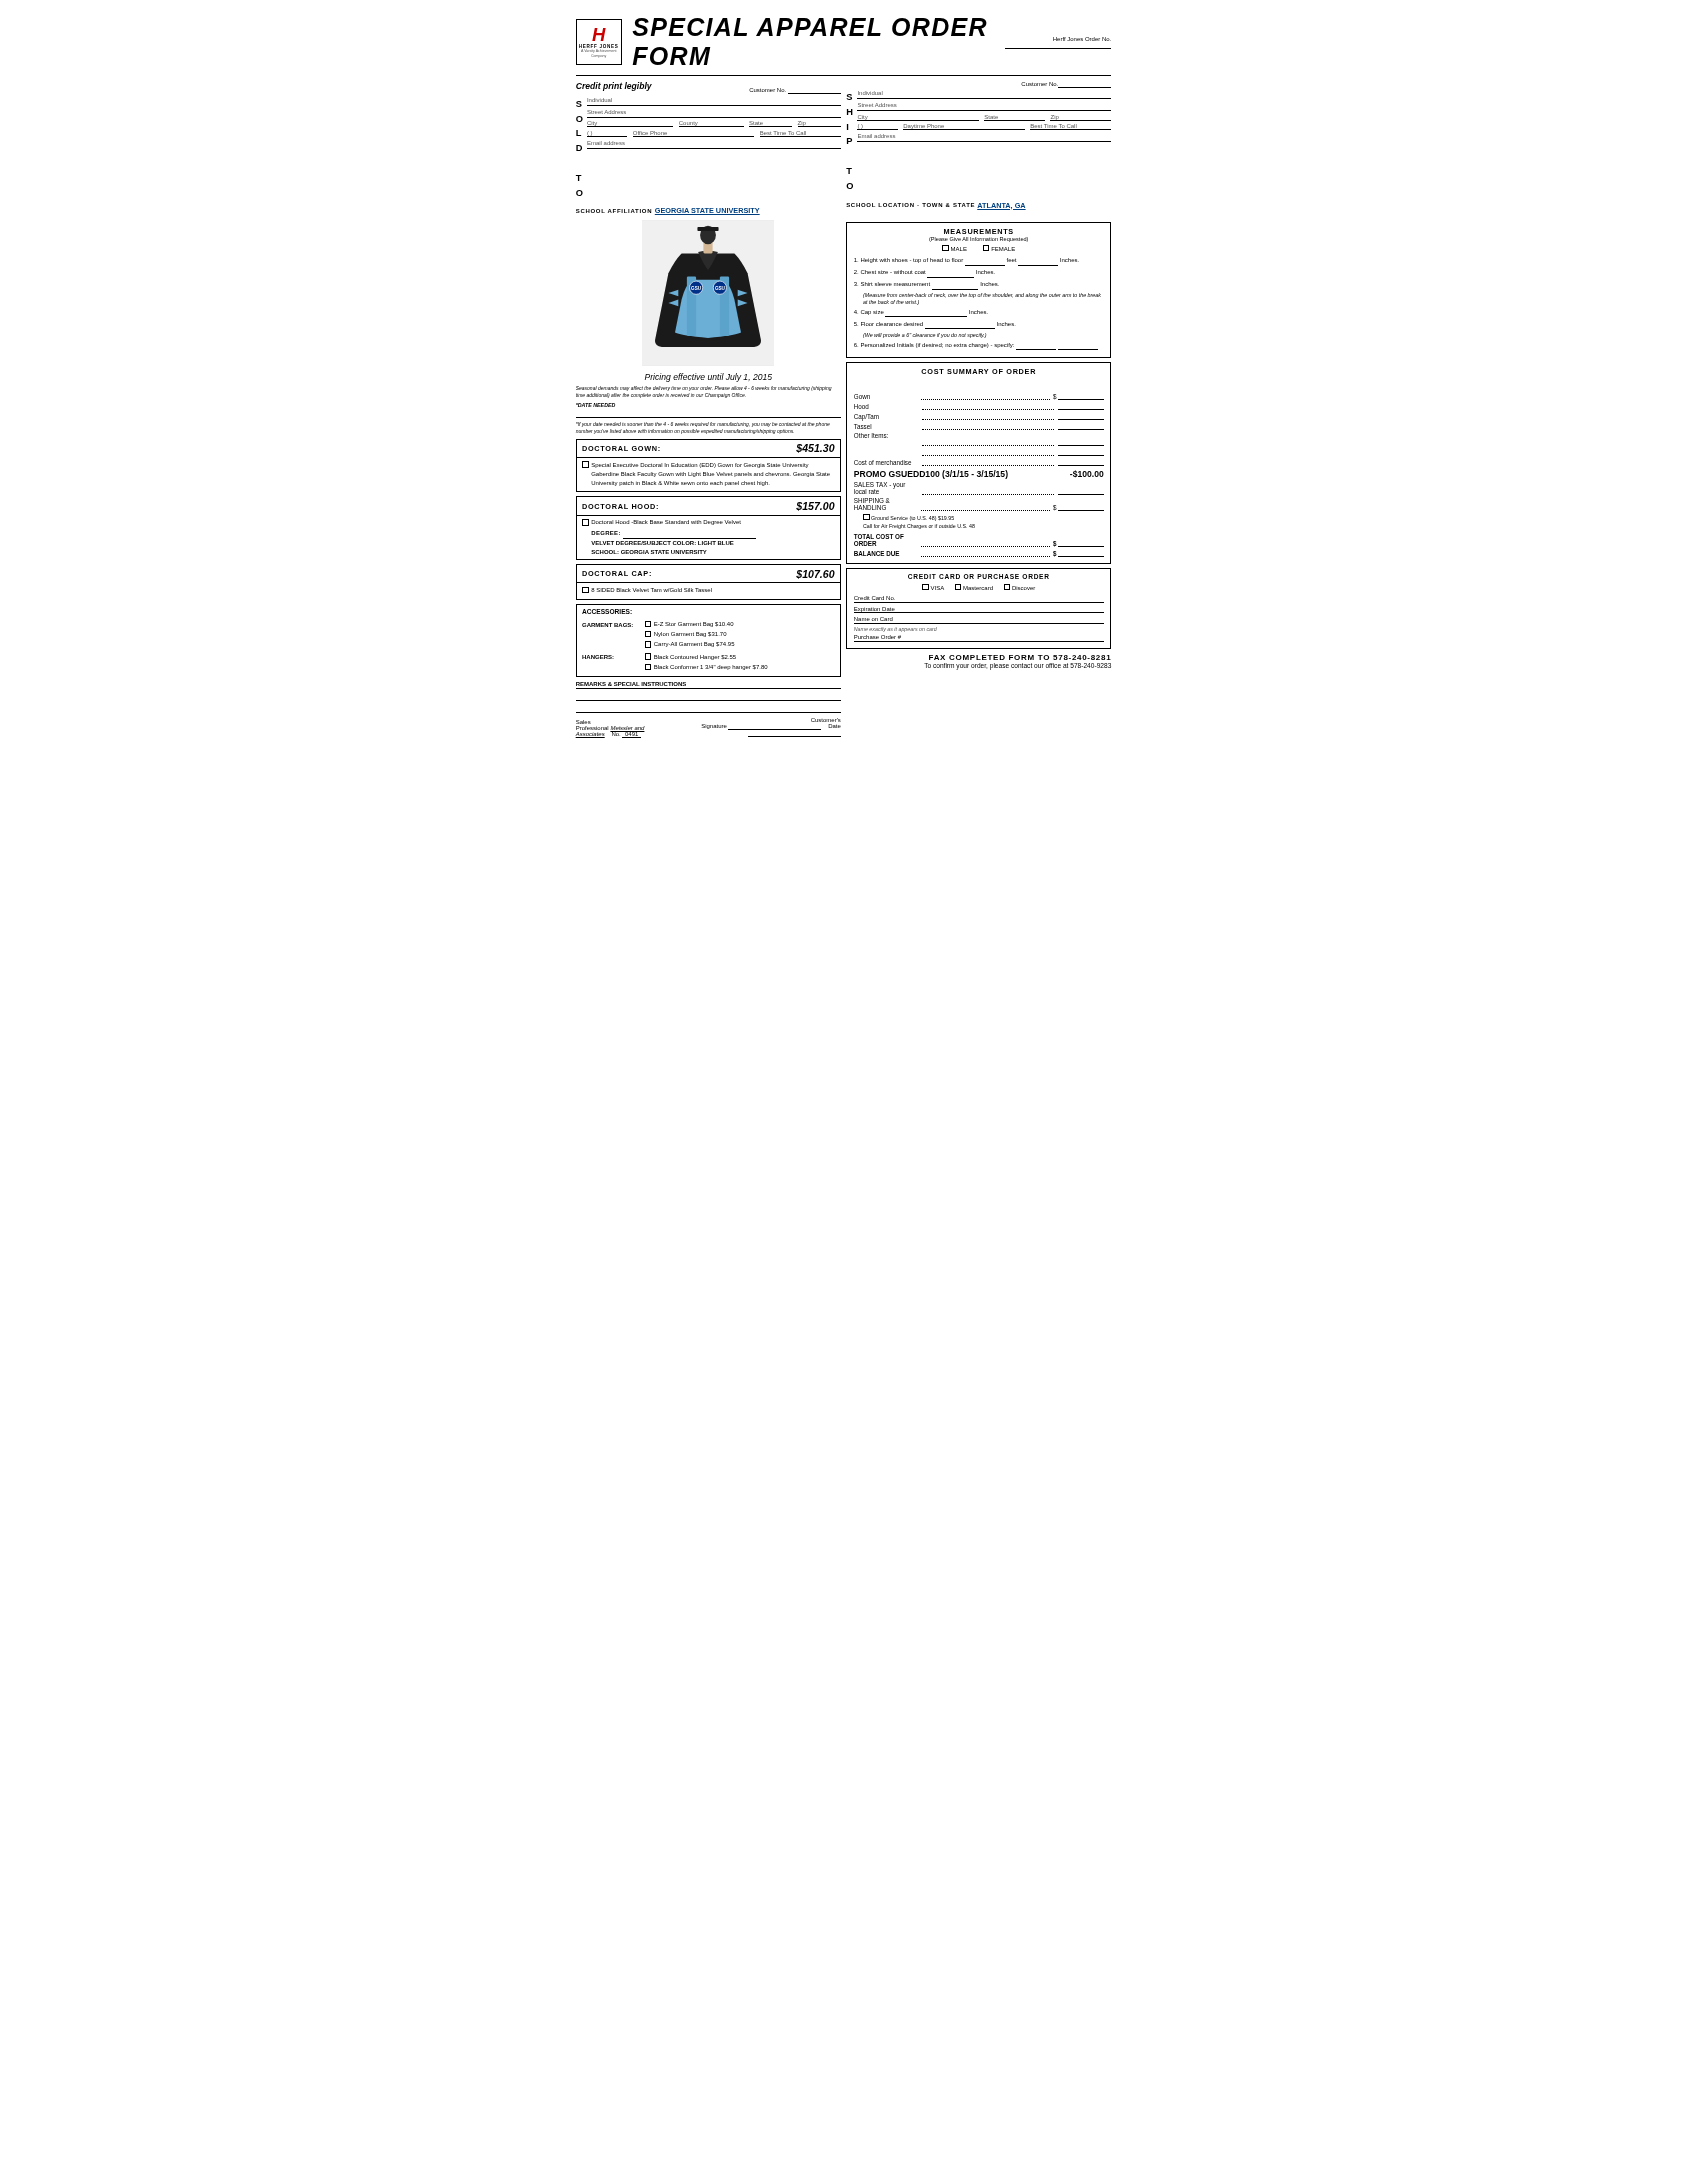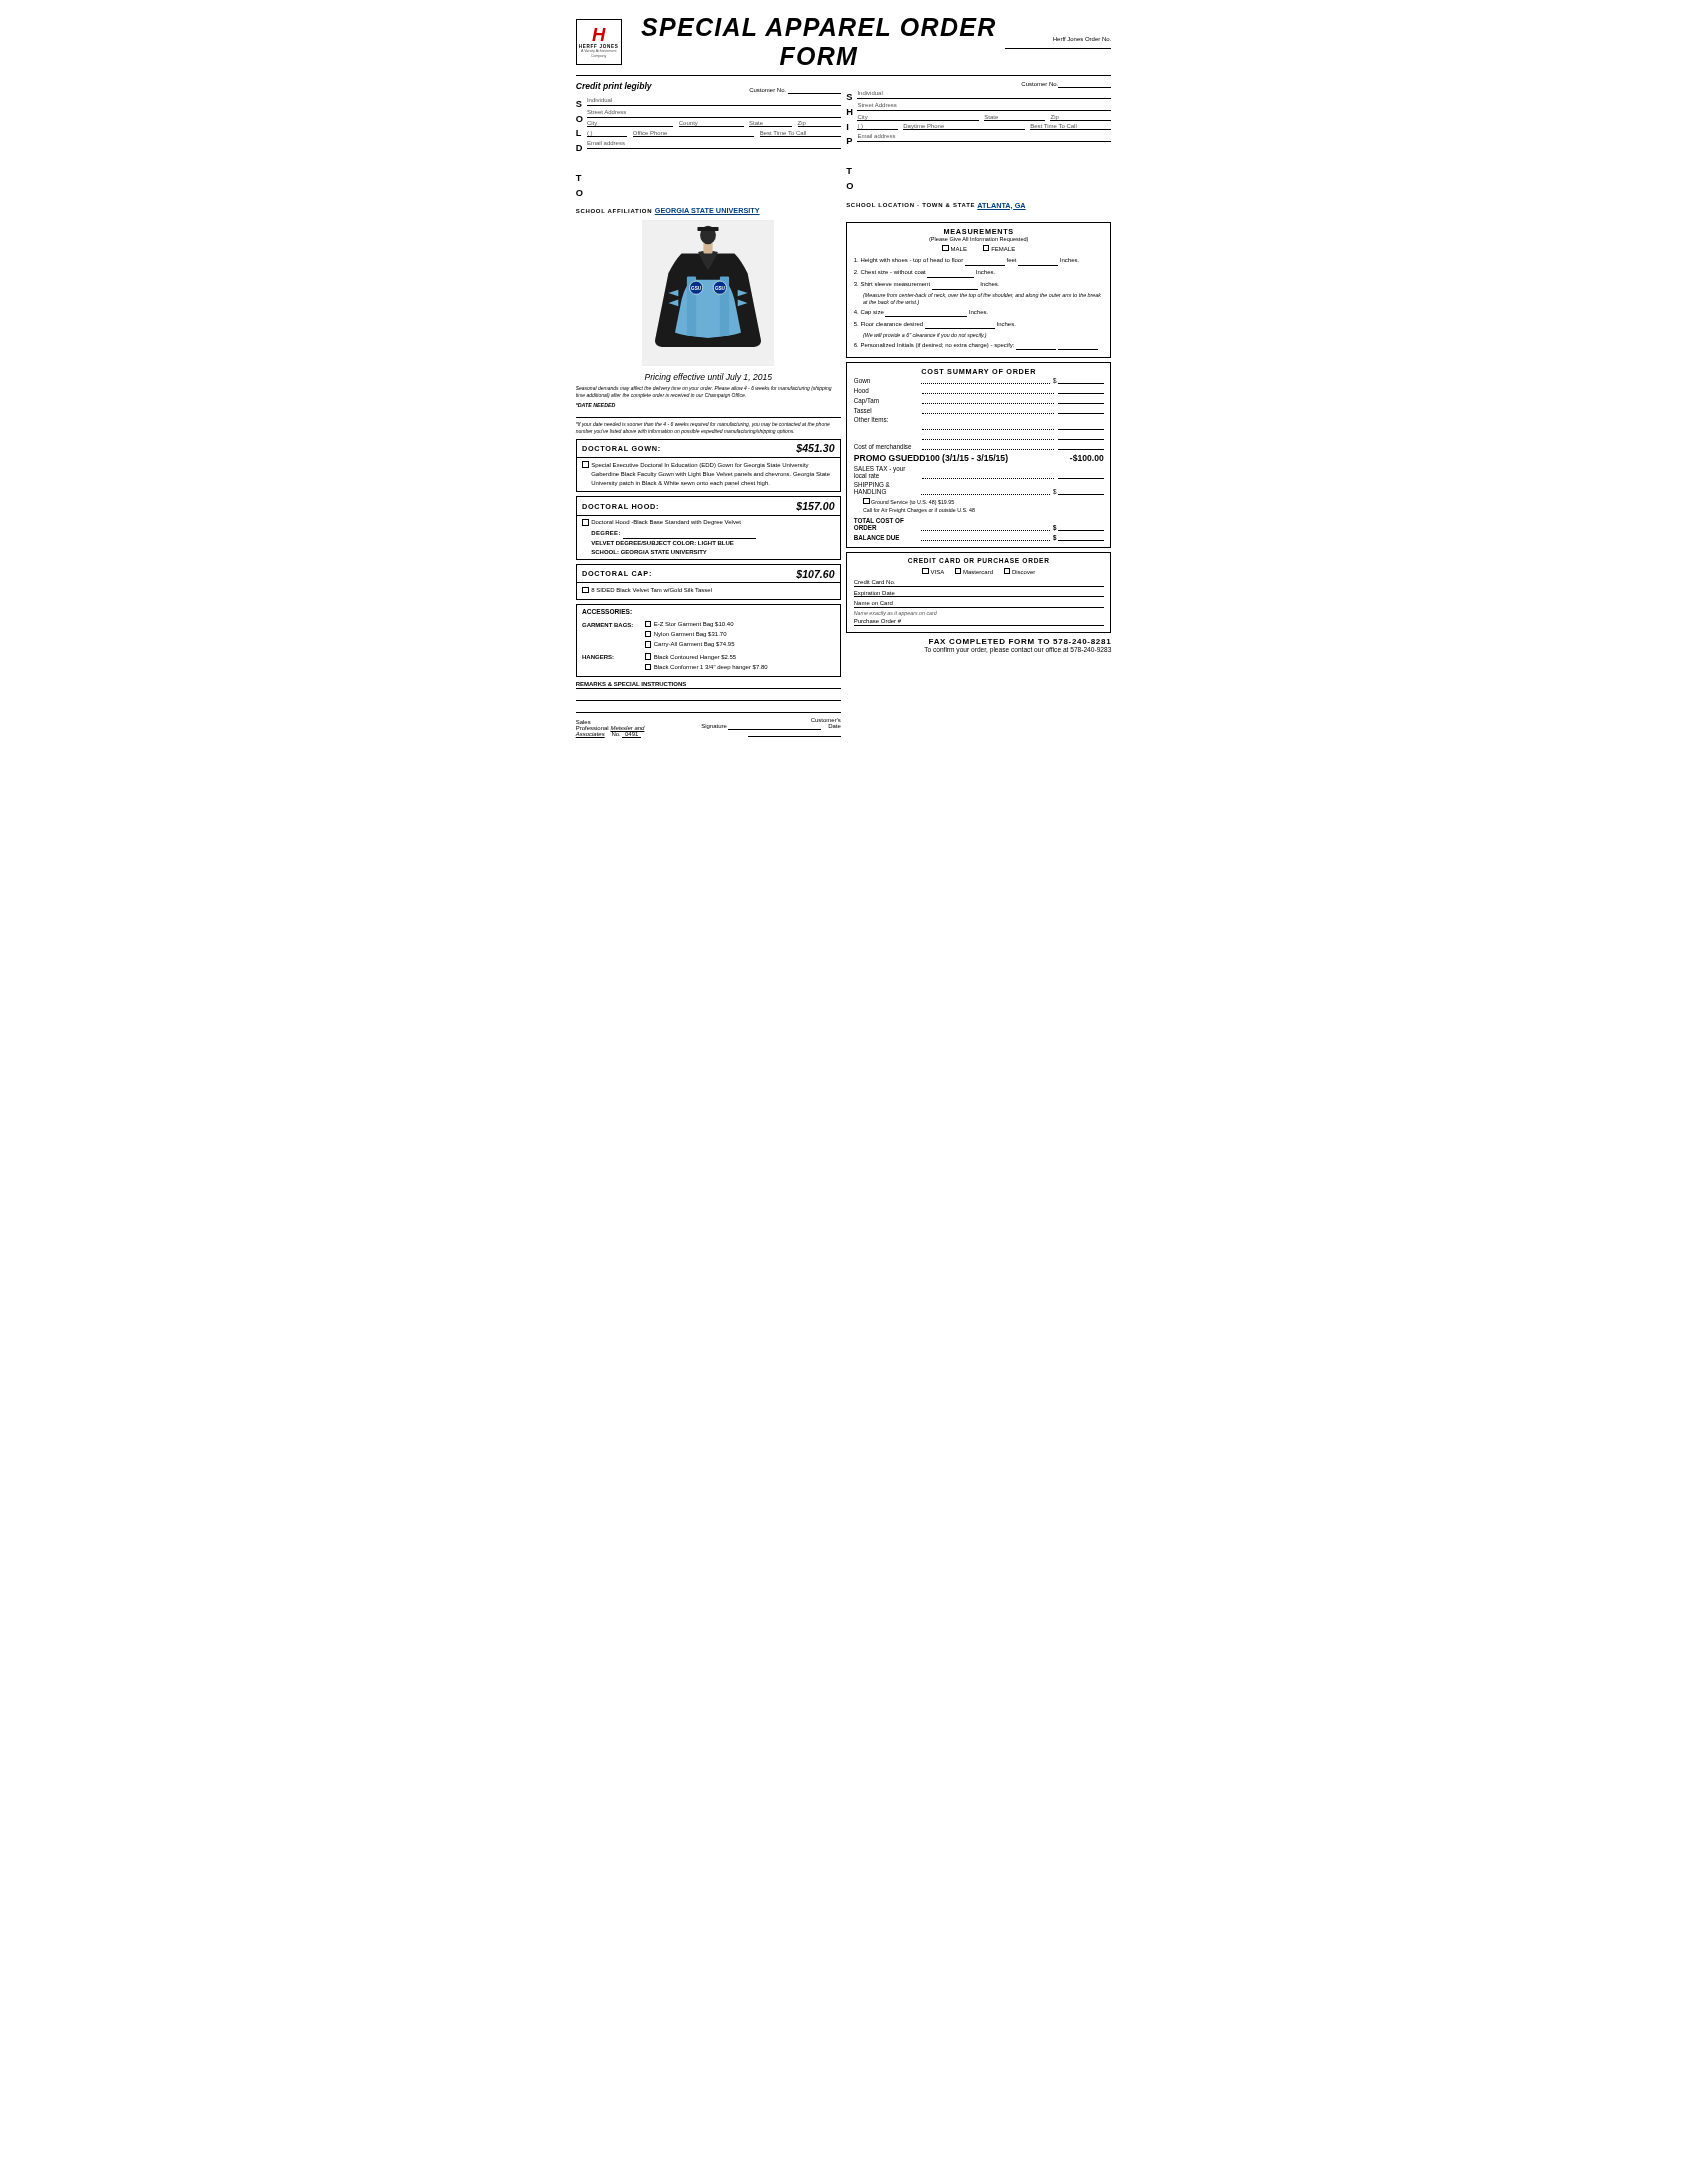--- a/index.html
+++ b/index.html
@@ -52,21 +52,20 @@
       text-align: center;
       line-height: 1.3;
     }
     .main-title {
       font-size: 25px;
       font-weight: 900;
       letter-spacing: 1.3px;
       color: #000;
       text-transform: uppercase;
       font-style: italic;
-      text-align: center;
     }
     .hj-order-no {
       margin-left: auto;
       text-align: right;
       font-size: 6px;
     }
     .hj-order-line {
       border-bottom: 0.7px solid #000;
       min-width: 106px;
       display: inline-block;
@@ -318,21 +317,21 @@
     .cost-box {
       border: 1px solid #000;
       padding: 4px 6.6px;
     }
     .cost-title {
       text-align: center;
       font-weight: 900;
       font-size: 7.3px;
       letter-spacing: 0.7px;
       text-transform: uppercase;
-      margin-bottom: 0;
+      margin-bottom: 16px;
     }
     .cost-row {
       display: flex;
       align-items: flex-end;
       margin-bottom: 2px;
       font-size: 6.3px;
     }
     .cost-label {
       flex: 1;
     }

